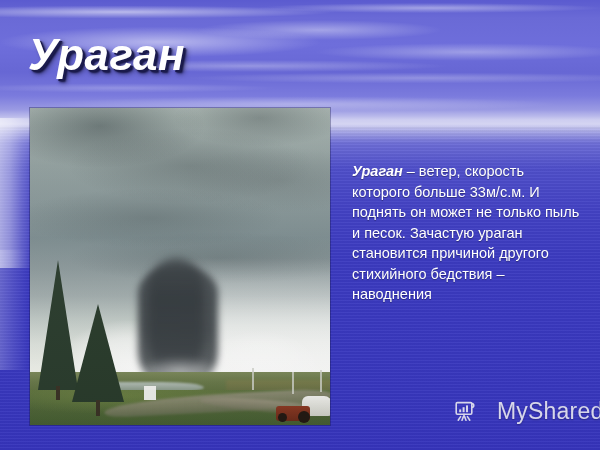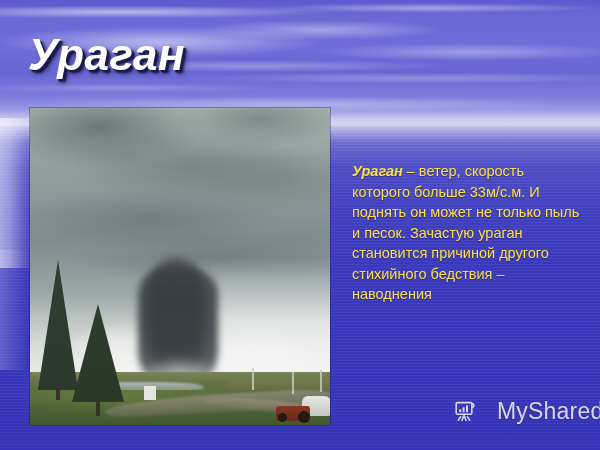--- a/index.html
+++ b/index.html
@@ -320,21 +320,21 @@
     left: 0; top: 0; width: 300px; height: 317px;
     background: linear-gradient(to bottom, rgba(255,255,255,.04), rgba(0,0,0,.05));
   }
 
   
   #bodytext {
     position: absolute;
     left: 352px;
     top: 161px;
     width: 228px;
-    color: #fde047;
+    color: #ffffff;
     font-size: 14.5px;
     line-height: 20.5px;
     text-shadow: 0 1px 1px rgba(0,0,0,.35);
   }
   #bodytext .lead {
     font-weight: bold;
     font-style: italic;
   }
 
   

